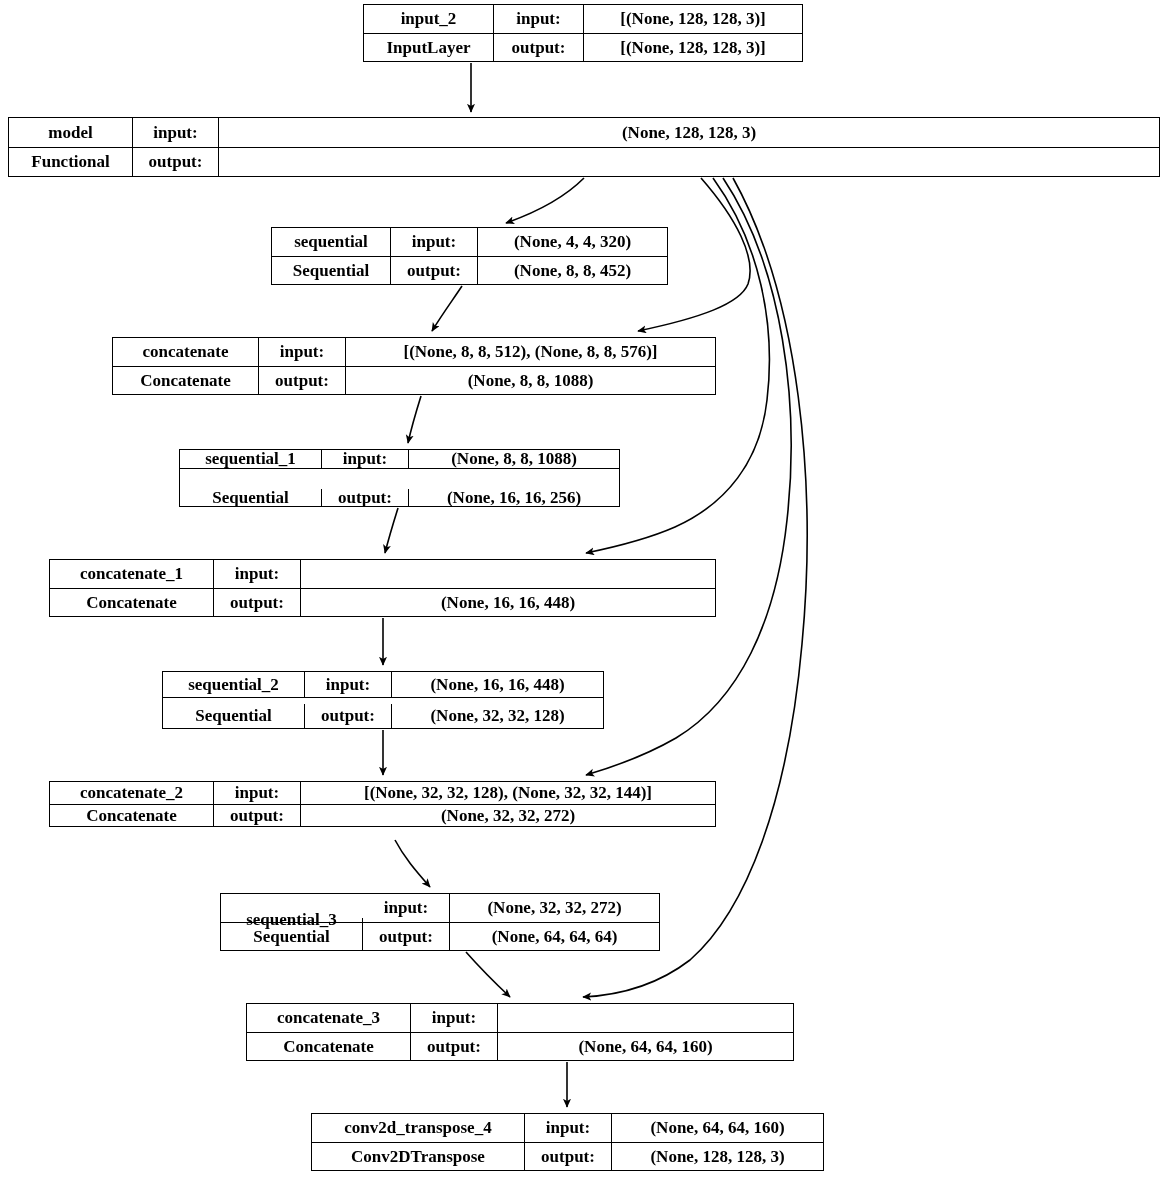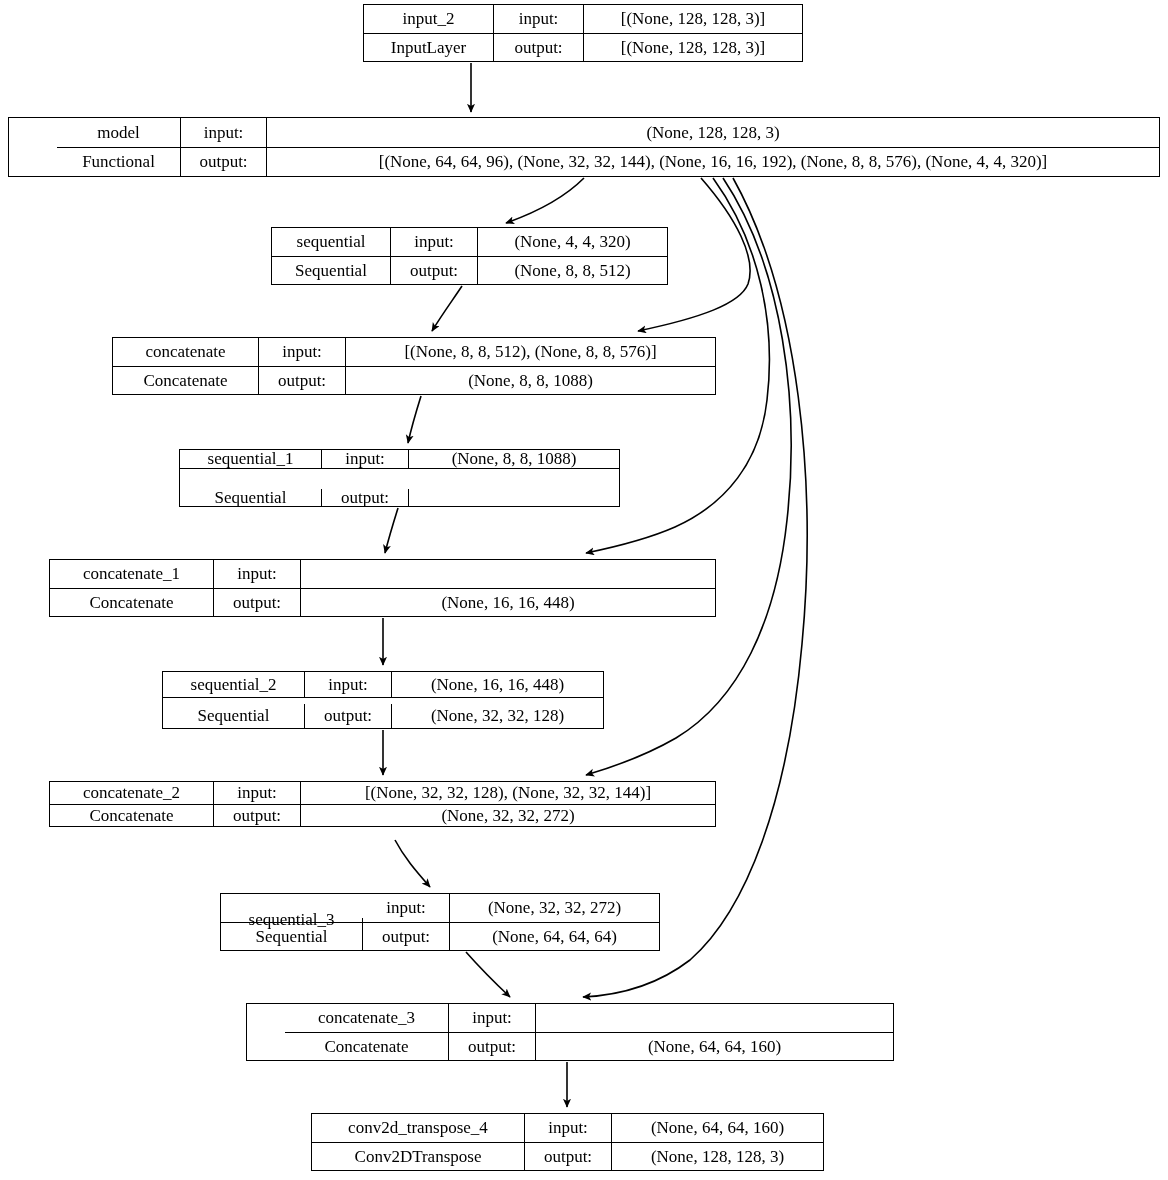--- a/index.html
+++ b/index.html
@@ -7,20 +7,21 @@
     padding: 0;
     background: #ffffff;
   }
   #canvas {
     position: relative;
     width: 1168px;
     height: 1180px;
     background: #ffffff;
     font-family: "Liberation Serif", "DejaVu Serif", serif;
     overflow: hidden;
+    font-weight: bold;
   }
   #edges {
     position: absolute;
     left: 0;
     top: 0;
     width: 1168px;
     height: 1180px;
     pointer-events: none;
   }
   .node {
@@ -109,43 +110,42 @@
       <div class="cell sep c-label" style="flex:0 0 90px;">input:</div>
       <div class="cell c-shape">[(None, 128, 128, 3)]</div>
     </div>
     <div class="row">
       <div class="cell sep c-name" style="flex:0 0 130px;">InputLayer</div>
       <div class="cell sep c-label" style="flex:0 0 90px;">output:</div>
       <div class="cell c-shape">[(None, 128, 128, 3)]</div>
     </div>
   </div>
 
-  <div class="node" style="left:8px; top:117px; width:1152px; height:60px;padding-left:48px;">
+  <div class="node" style="left:8px; top:117px; width:1152px; height:60px;">
     <div class="row top">
       <div class="cell sep c-name" style="flex:0 0 124px;">model</div>
       <div class="cell sep c-label" style="flex:0 0 86px;">input:</div>
       <div class="cell c-shape">(None, 128, 128, 3)</div>
     </div>
     <div class="row">
       <div class="cell sep c-name" style="flex:0 0 124px;">Functional</div>
       <div class="cell sep c-label" style="flex:0 0 86px;">output:</div>
-      <div class="cell c-shape">[(None, 64, 64, 96), (None, 32, 32, 144), (None, 16, 16, 192), (None, 8, 8, 576), (None, 4, 4, 320)]</div>
     </div>
   </div>
 
   <div class="node" style="left:271px; top:227px; width:397px; height:58px;">
     <div class="row top">
       <div class="cell sep c-name" style="flex:0 0 119px;">sequential</div>
       <div class="cell sep c-label" style="flex:0 0 87px;">input:</div>
       <div class="cell c-shape">(None, 4, 4, 320)</div>
     </div>
     <div class="row">
       <div class="cell sep c-name" style="flex:0 0 119px;">Sequential</div>
       <div class="cell sep c-label" style="flex:0 0 87px;">output:</div>
-      <div class="cell c-shape">(None, 8, 8, 512)</div>
+      <div class="cell c-shape">(None, 8, 8, 452)</div>
     </div>
   </div>
 
   <div class="node" style="left:112px; top:337px; width:604px; height:58px;">
     <div class="row top">
       <div class="cell sep c-name" style="flex:0 0 146px;">concatenate</div>
       <div class="cell sep c-label" style="flex:0 0 87px;">input:</div>
       <div class="cell c-shape">[(None, 8, 8, 512), (None, 8, 8, 576)]</div>
     </div>
     <div class="row">
@@ -157,20 +157,21 @@
 
   <div class="node" style="left:179px; top:449px; width:441px; height:58px;gap:20px;">
     <div class="row top">
       <div class="cell sep c-name" style="flex:0 0 142px;">sequential_1</div>
       <div class="cell sep c-label" style="flex:0 0 87px;">input:</div>
       <div class="cell c-shape">(None, 8, 8, 1088)</div>
     </div>
     <div class="row">
       <div class="cell sep c-name" style="flex:0 0 142px;">Sequential</div>
       <div class="cell sep c-label" style="flex:0 0 87px;">output:</div>
+      <div class="cell c-shape">(None, 16, 16, 256)</div>
     </div>
   </div>
 
   <div class="node" style="left:49px; top:559px; width:667px; height:58px;">
     <div class="row top">
       <div class="cell sep c-name" style="flex:0 0 164px;">concatenate_1</div>
       <div class="cell sep c-label" style="flex:0 0 87px;">input:</div>
     </div>
     <div class="row">
       <div class="cell sep c-name" style="flex:0 0 164px;">Concatenate</div>
@@ -211,21 +212,21 @@
       <div class="cell sep c-label" style="flex:0 0 87px;">input:</div>
       <div class="cell c-shape">(None, 32, 32, 272)</div>
     </div>
     <div class="row">
       <div class="cell sep c-name" style="flex:0 0 142px;">Sequential</div>
       <div class="cell sep c-label" style="flex:0 0 87px;">output:</div>
       <div class="cell c-shape">(None, 64, 64, 64)</div>
     </div>
   </div>
 
-  <div class="node" style="left:246px; top:1003px; width:648px; height:58px;padding-left:38px;">
+  <div class="node" style="left:246px; top:1003px; width:548px; height:58px;">
     <div class="row top">
       <div class="cell sep c-name" style="flex:0 0 164px;">concatenate_3</div>
       <div class="cell sep c-label" style="flex:0 0 87px;">input:</div>
     </div>
     <div class="row">
       <div class="cell sep c-name" style="flex:0 0 164px;">Concatenate</div>
       <div class="cell sep c-label" style="flex:0 0 87px;">output:</div>
       <div class="cell c-shape">(None, 64, 64, 160)</div>
     </div>
   </div>

